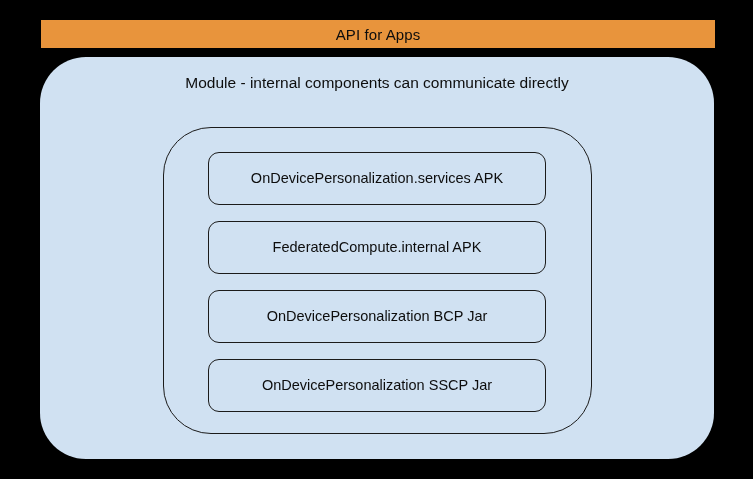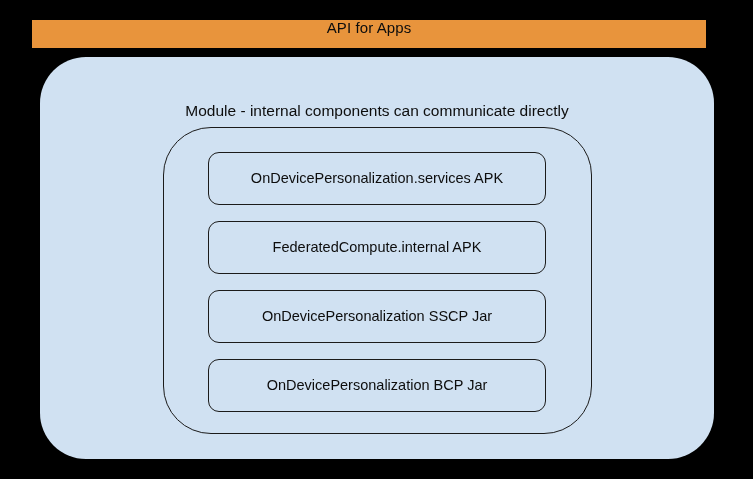--- a/index.html
+++ b/index.html
@@ -17,26 +17,27 @@
   #diagram-canvas {
     position: relative;
     width: 753px;
     height: 479px;
     background: #000000;
   }
 
   
   #api-banner {
     position: absolute;
-    left: 32px;
+    left: 41px;
     top: 20px;
     width: 674px;
     height: 28px;
     background: #e8943c;
     display: flex;
+    align-items: center;
     justify-content: center;
   }
   #api-banner-label {
     font-size: 15px;
     color: #0d0d0d;
     letter-spacing: 0.1px;
     line-height: 1;
     white-space: nowrap;
   }
 
@@ -47,21 +48,21 @@
     top: 57px;
     width: 674px;
     height: 402px;
     background: #d0e1f2;
     border-radius: 46px;
   }
 
   #module-caption {
     position: absolute;
     left: 0;
-    top: 46px;
+    top: 18px;
     width: 100%;
     text-align: center;
     font-size: 15.5px;
     color: #0d0d0d;
     line-height: 1;
     white-space: nowrap;
   }
 
   
   #components-group {
@@ -121,23 +122,23 @@
 
         <div class="component-box">
           <span class="component-label">OnDevicePersonalization.services APK</span>
         </div>
 
         <div class="component-box">
           <span class="component-label">FederatedCompute.internal APK</span>
         </div>
 
         <div class="component-box">
-          <span class="component-label">OnDevicePersonalization SSCP Jar</span>
+          <span class="component-label">OnDevicePersonalization BCP Jar</span>
         </div>
 
         <div class="component-box">
-          <span class="component-label">OnDevicePersonalization BCP Jar</span>
+          <span class="component-label">OnDevicePersonalization SSCP Jar</span>
         </div>
 
       </div>
     </div>
   </div>
 </div>
 
 </body></html>

